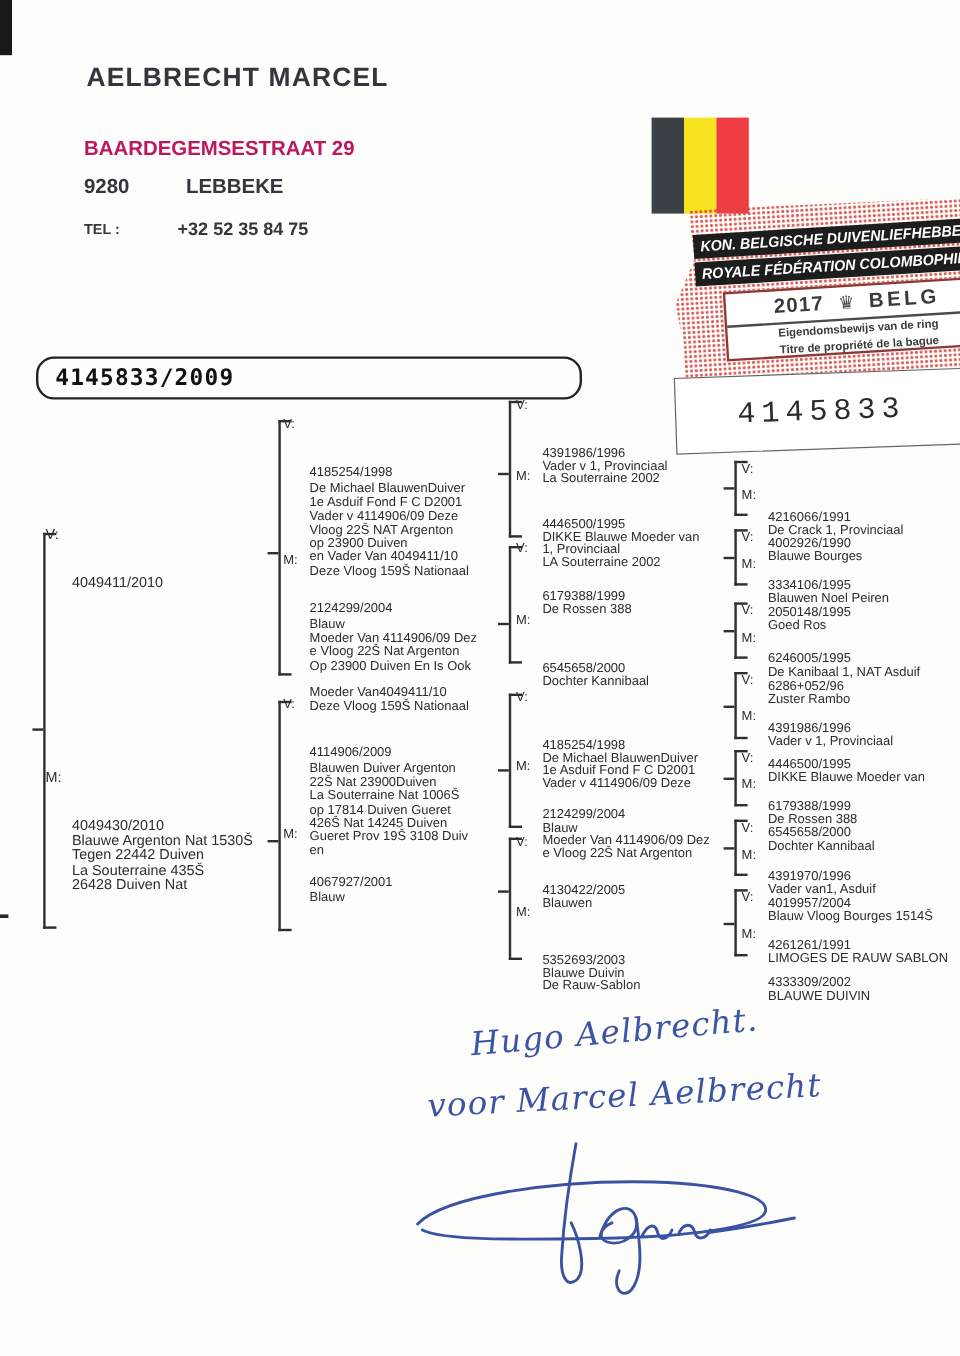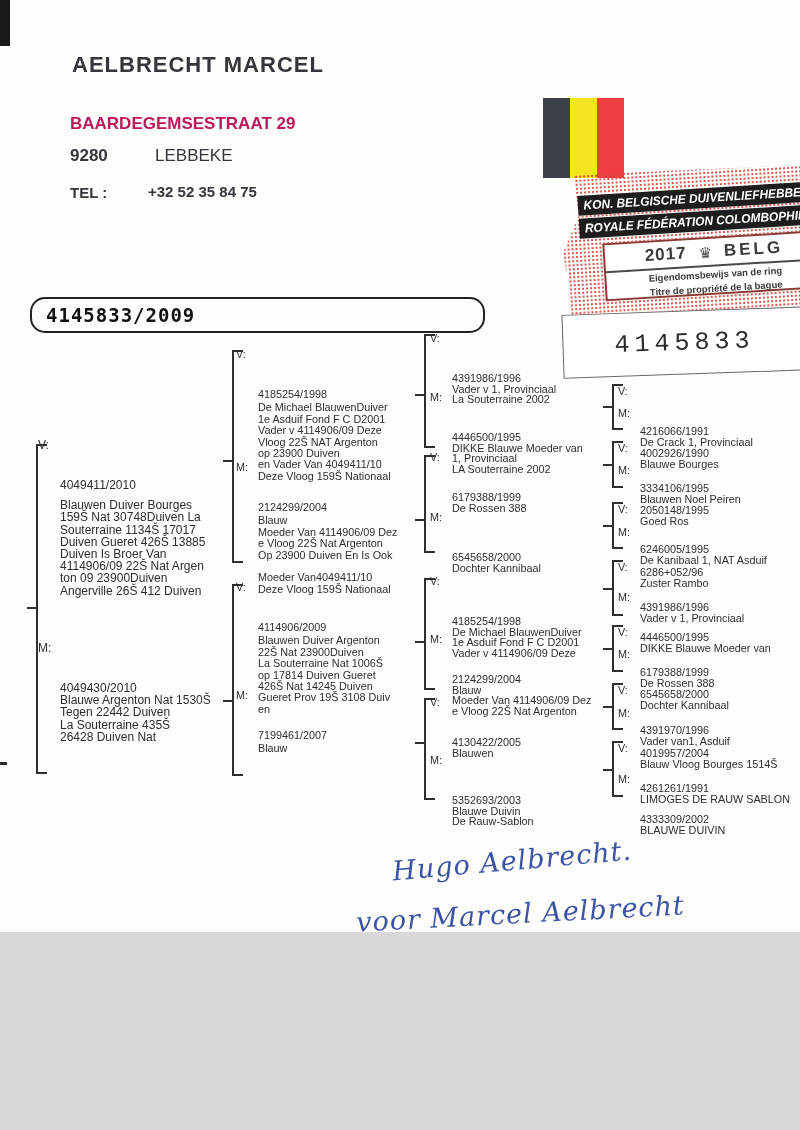--- a/index.html
+++ b/index.html
@@ -1,26 +1,26 @@
 <!DOCTYPE html>
 <html><head>
 <meta charset="utf-8">
 <style>
   html,body{margin:0;padding:0;background:#d8d8d8;}
-  #page{position:relative;width:800px;height:932px;background:#fdfdfb;overflow:hidden;
+  #page{position:relative;width:800px;height:1130px;background:#fdfdfb;overflow:hidden;
         font-family:"Liberation Sans",sans-serif;color:#2b2d30;}
   
   .scan-edge-top{position:absolute;left:0;top:0;width:10px;height:46px;background:#191919;}
   .scan-edge-dash{position:absolute;left:0;top:762px;width:7px;height:3px;background:#2a2a2a;}
   
   .owner-name{position:absolute;left:72px;top:52px;font-size:22px;font-weight:bold;letter-spacing:1px;color:#33373b;}
   .owner-street{position:absolute;left:70px;top:114px;font-size:17px;font-weight:bold;color:#be185d;}
   .owner-zip{position:absolute;left:70px;top:146px;font-size:17px;font-weight:bold;color:#33373b;}
-  .owner-city{position:absolute;left:155px;top:146px;font-size:17px;font-weight:normal;color:#33373b;}
-  .tel-label{position:absolute;left:70px;top:184px;font-size:15px;font-weight:bold;color:#33373b;}
+  .owner-city{position:absolute;left:155px;top:146px;font-size:17px;font-weight:bold;color:#33373b;}
+  .tel-label{position:absolute;left:70px;top:184px;font-size:12px;font-weight:bold;color:#33373b;}
   .tel-value{position:absolute;left:148px;top:183px;font-size:15px;font-weight:bold;color:#33373b;}
   
   .flag{position:absolute;left:543px;top:98px;width:81px;height:80px;display:flex;}
   .flag i{display:block;width:27px;height:80px;}
   
   .ringbox{position:absolute;left:30px;top:297px;width:455px;height:36px;border:2.5px solid #222;
            border-radius:15px;display:flex;align-items:center;padding-left:14px;box-sizing:border-box;}
   .ringbox span{font-family:"DejaVu Sans Mono",monospace;font-weight:bold;font-size:19px;letter-spacing:1px;color:#111;}
   
   .stamp{position:absolute;left:570px;top:168px;width:245px;height:202px;transform:rotate(-3.5deg);z-index:5;}
@@ -90,28 +90,20 @@
     <i style="background:#ef3e42"></i>
   </div>
 
   <div class="ringbox">
     <span>4145833/2009</span>
   </div>
 
   <div class="entry c1 gap" style="left:38px;top:439px">
     <span class="vm">V:</span>
     <span class="ring">4049411/2010</span>
-    <div class="lines">Blauwen Duiver Bourges
-159Š Nat 30748Duiven La
-Souterraine 1134Š 17017
-Duiven Gueret 426Š 13885
-Duiven Is Broer Van
-4114906/09 22Š Nat Argen
-ton 09 23900Duiven
-Angerville 26Š 412 Duiven</div>
   </div>
   <div class="entry c1" style="left:38px;top:642px">
     <span class="vm">M:</span>
     <span class="ring">4049430/2010</span>
     <div class="lines">Blauwe Argenton Nat 1530Š
 Tegen 22442 Duiven
 La Souterraine 435Š
 26428 Duiven Nat</div>
   </div>
 
@@ -143,21 +135,21 @@
     <div class="lines">Blauwen Duiver Argenton
 22Š Nat 23900Duiven
 La Souterraine Nat 1006Š
 op 17814 Duiven Gueret
 426Š Nat 14245 Duiven
 Gueret Prov 19Š 3108 Duiv
 en</div>
   </div>
   <div class="entry c2" style="left:236px;top:690px">
     <span class="vm">M:</span>
-    <span class="ring">7199461/2007</span>
+    <span class="ring">4067927/2001</span>
     <div class="lines">Blauw</div>
   </div>
 
   <div class="entry c3" style="left:430px;top:333px">
     <span class="vm">V:</span>
     <span class="ring">4391986/1996</span>
     <div class="lines">Vader v 1, Provinciaal
 La Souterraine 2002</div>
   </div>
   <div class="entry c3" style="left:430px;top:392px">

